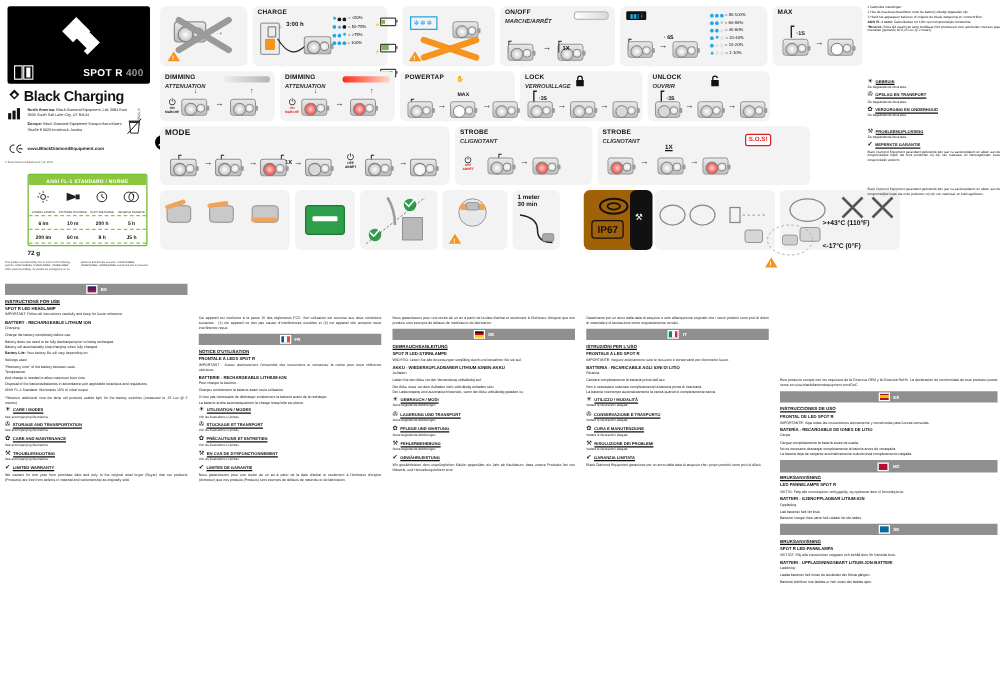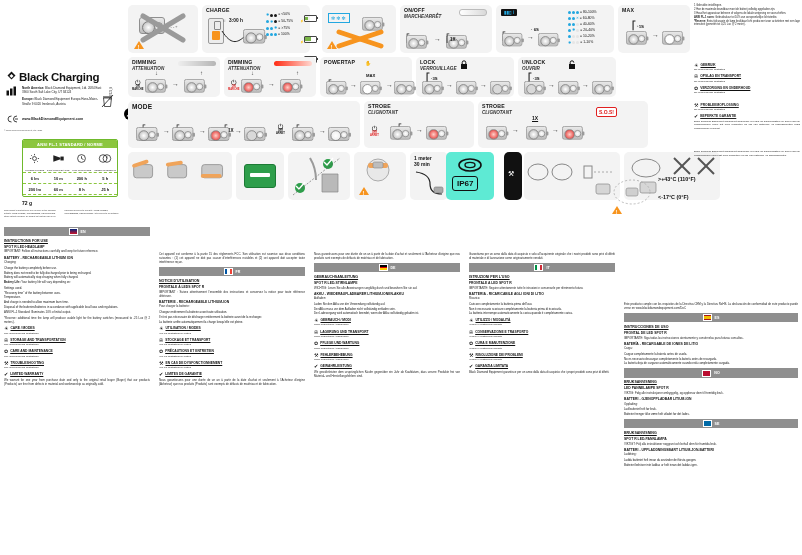--- a/index.html
+++ b/index.html
@@ -94,20 +94,35 @@
   .li{font-size:2.85px;line-height:1.42;margin:0 0 .8px;padding-left:3px;text-indent:-3px;}
   .iconhead{display:flex;align-items:flex-start;gap:2px;margin:2.5px 0 .5px;}
   .iconhead .gl{font-size:5px;line-height:1;}
   .iconhead .tx{font-size:3.3px;font-weight:bold;text-decoration:underline;}
 </style>
 </head>
 <body>
 
 <div class="page">
 
+  <div class="brandbox">
+    <div class="bd-logo-w">
+      <div class="diamond" style="left:5px;top:4px;width:16px;height:16px;"></div>
+      <div class="diamond" style="left:15px;top:14px;width:14px;height:14px;"></div>
+      <div class="diamond" style="left:8px;top:20px;width:11px;height:11px;background:#000;"></div>
+    </div>
+    <svg class="bookicon" viewBox="0 0 24 18">
+      <rect x="1" y="1" width="9" height="16" fill="none" stroke="#fff" stroke-width="1.4"></rect>
+      <rect x="12" y="1" width="11" height="16" fill="none" stroke="#fff" stroke-width="1.4"></rect>
+      <rect x="15" y="3" width="5" height="12" fill="#fff"></rect>
+    </svg>
+    <div class="sr">
+      <span>SPOT R</span> <span class="gray">400</span>
+    </div>
+  </div>
 
   <div class="brandword">
     <span class="bd-mark">
       <svg viewBox="0 0 22 22" width="11" height="11">
         <polygon points="11,1 19,9 11,17 3,9" fill="#111"></polygon>
         <polygon points="11,6 15,10 11,14 7,10" fill="#fff"></polygon>
       </svg>
     </span><span>Black Charging</span>
   </div>
 
@@ -659,21 +674,21 @@
   <div class="panel" style="left:410px;top:152px;width:38px;height:48px;">
     <div class="meter" style="position:absolute;left:4px;top:4px;">
       <span>1 meter</span><br><span>30 min</span>
     </div>
     <svg style="position:absolute;left:4px;top:18px;" width="30" height="26">
       <path d="M2 2 q14 2 14 12 q0 10 12 10" fill="none" stroke="#222" stroke-width="1.2"></path>
       <rect x="20" y="17" width="9" height="6" rx="1.5" fill="#aaa" stroke="#777" stroke-width=".6"></rect>
     </svg>
   </div>
 
-  <div class="panel" style="left:446px;top:152px;width:48px;height:48px;background:#5eead4;">
+  <div class="panel" style="left:467px;top:152px;width:48px;height:48px;background:#a16207;">
     <svg style="position:absolute;left:11px;top:5px;" width="26" height="16">
       <ellipse cx="13" cy="8" rx="11" ry="6" fill="none" stroke="#111" stroke-width="1.6"></ellipse>
       <ellipse cx="13" cy="8" rx="5" ry="2.6" fill="none" stroke="#111" stroke-width="1.4"></ellipse>
     </svg>
     <span class="ip67" style="position:absolute;left:6px;top:24px;">IP67</span>
   </div>
 
   <div style="position:absolute;left:170px;top:152px;width:0;height:0;"></div>
   <div class="panel" style="left:504px;top:152px;width:18px;height:48px;background:#111;">
     <span style="position:absolute;left:4px;top:18px;color:#fff;font-size:7px;">⚒</span>

